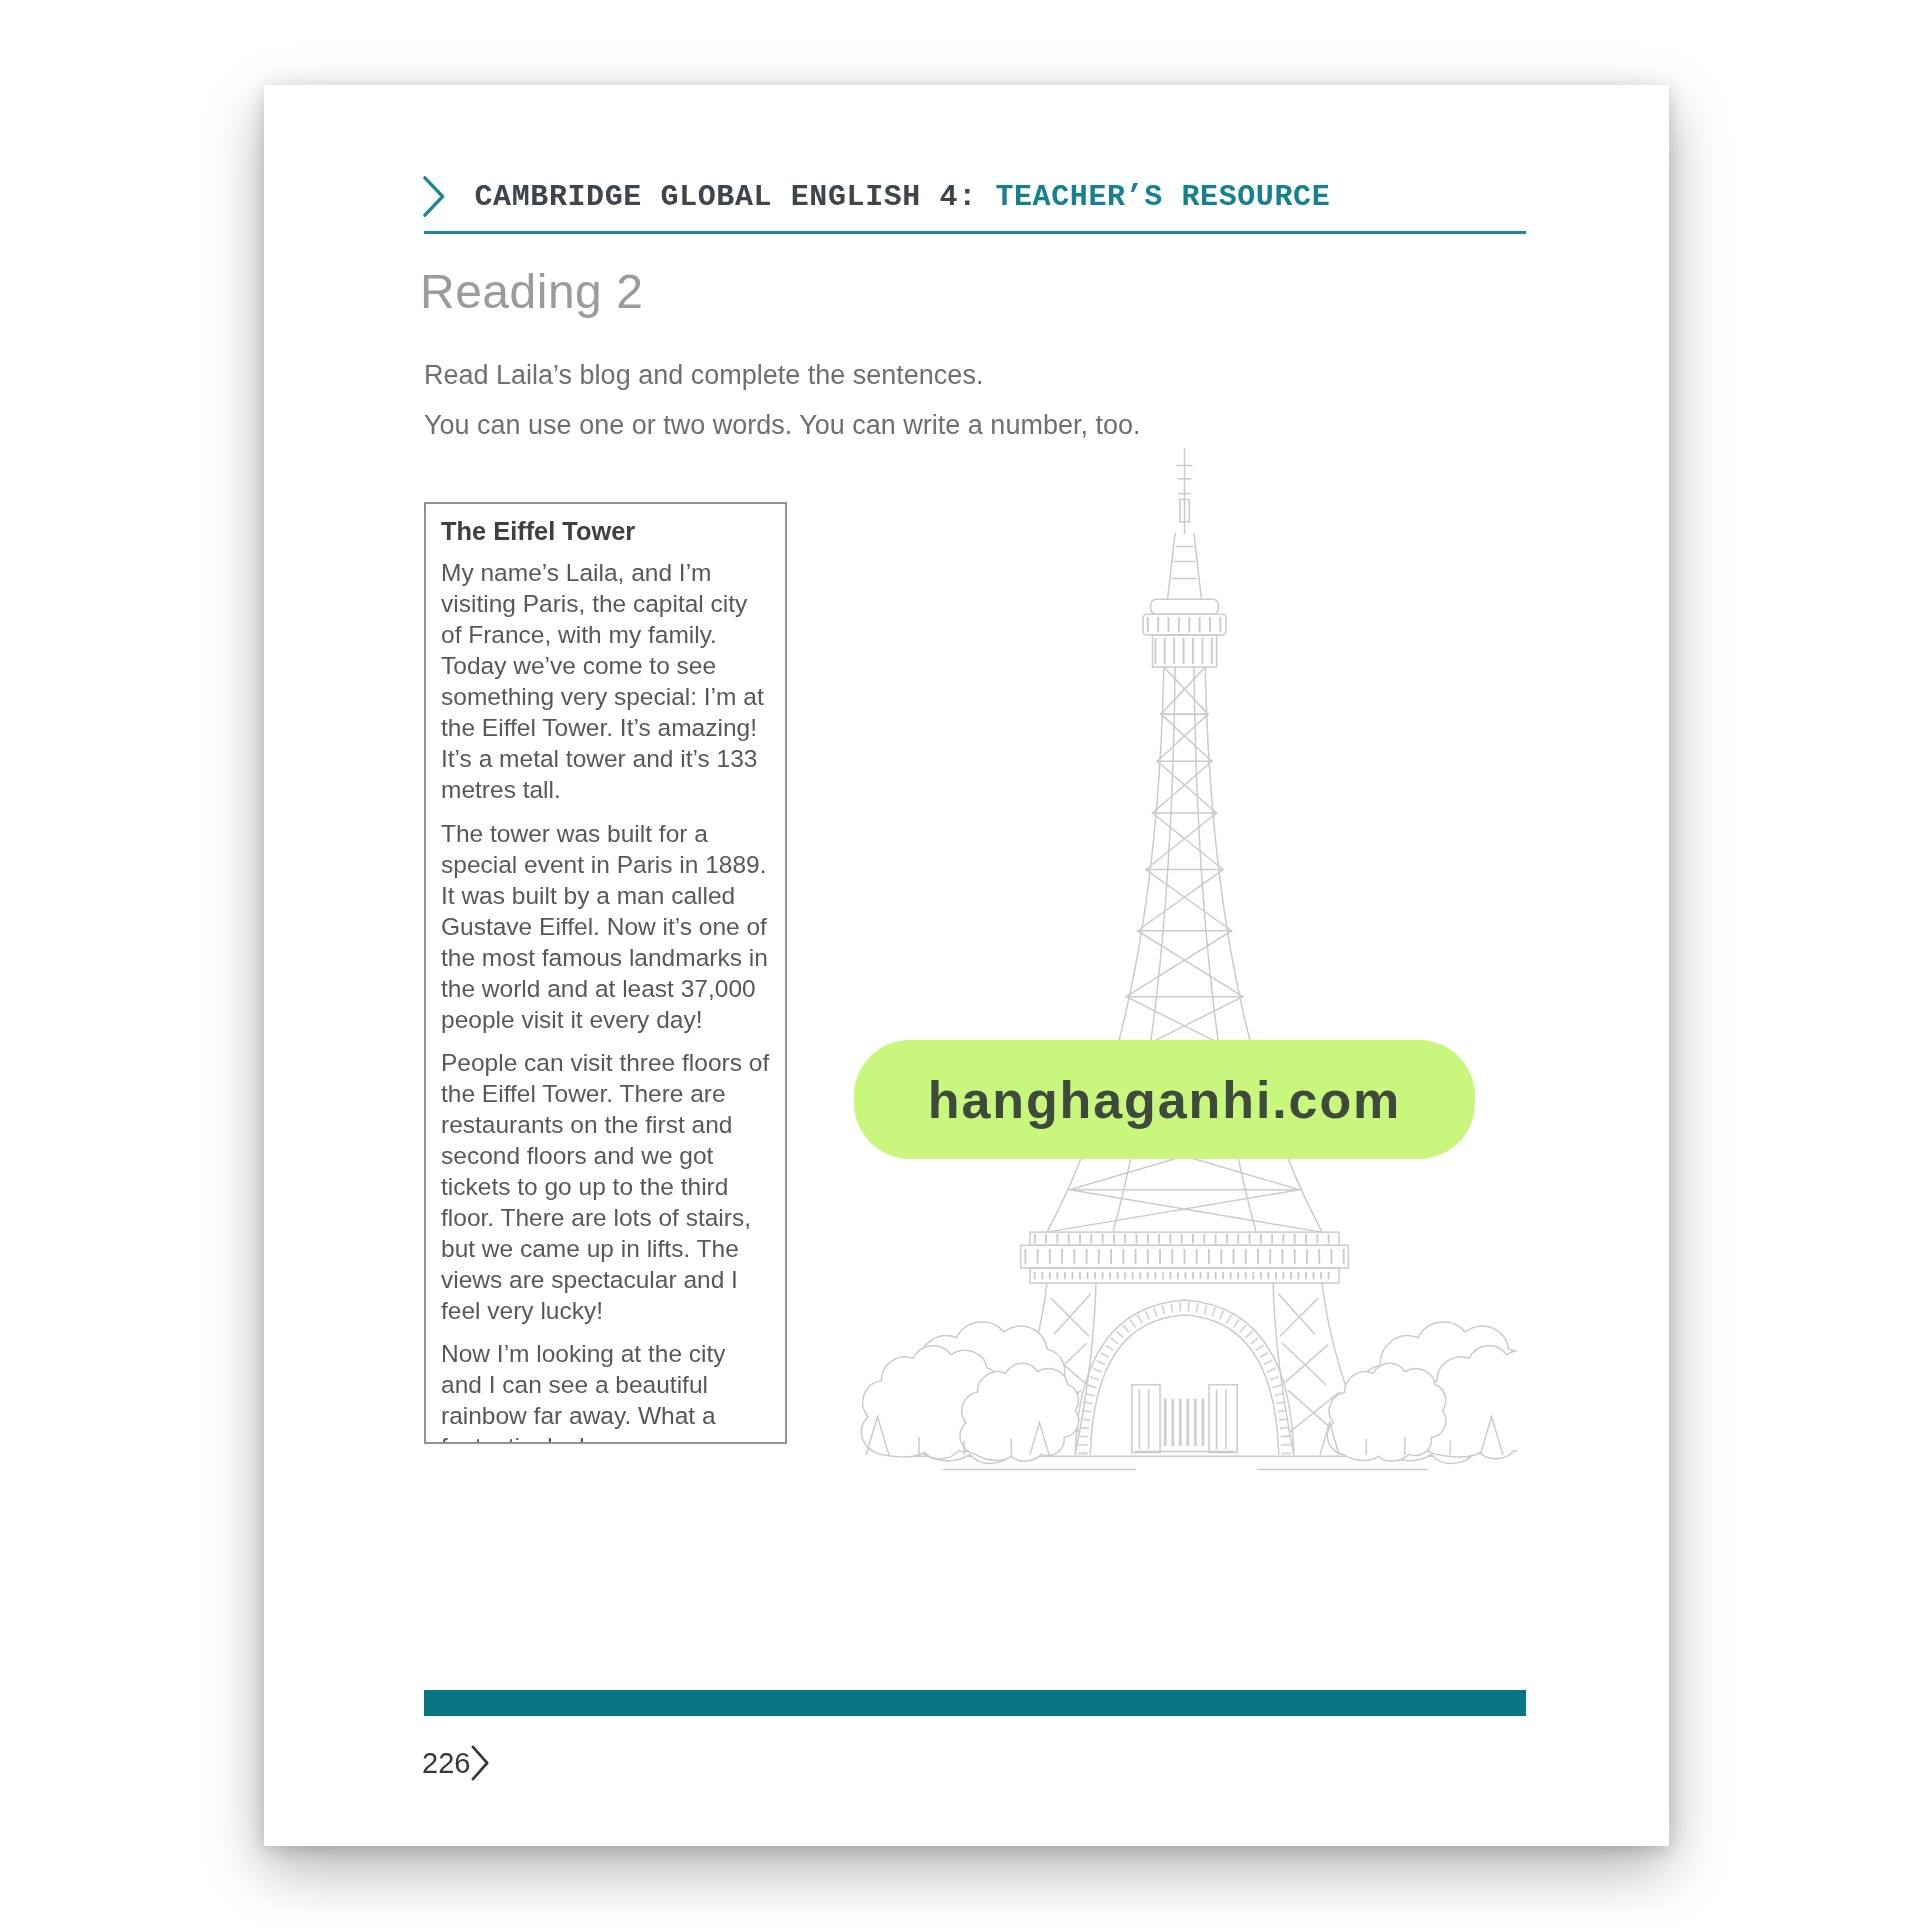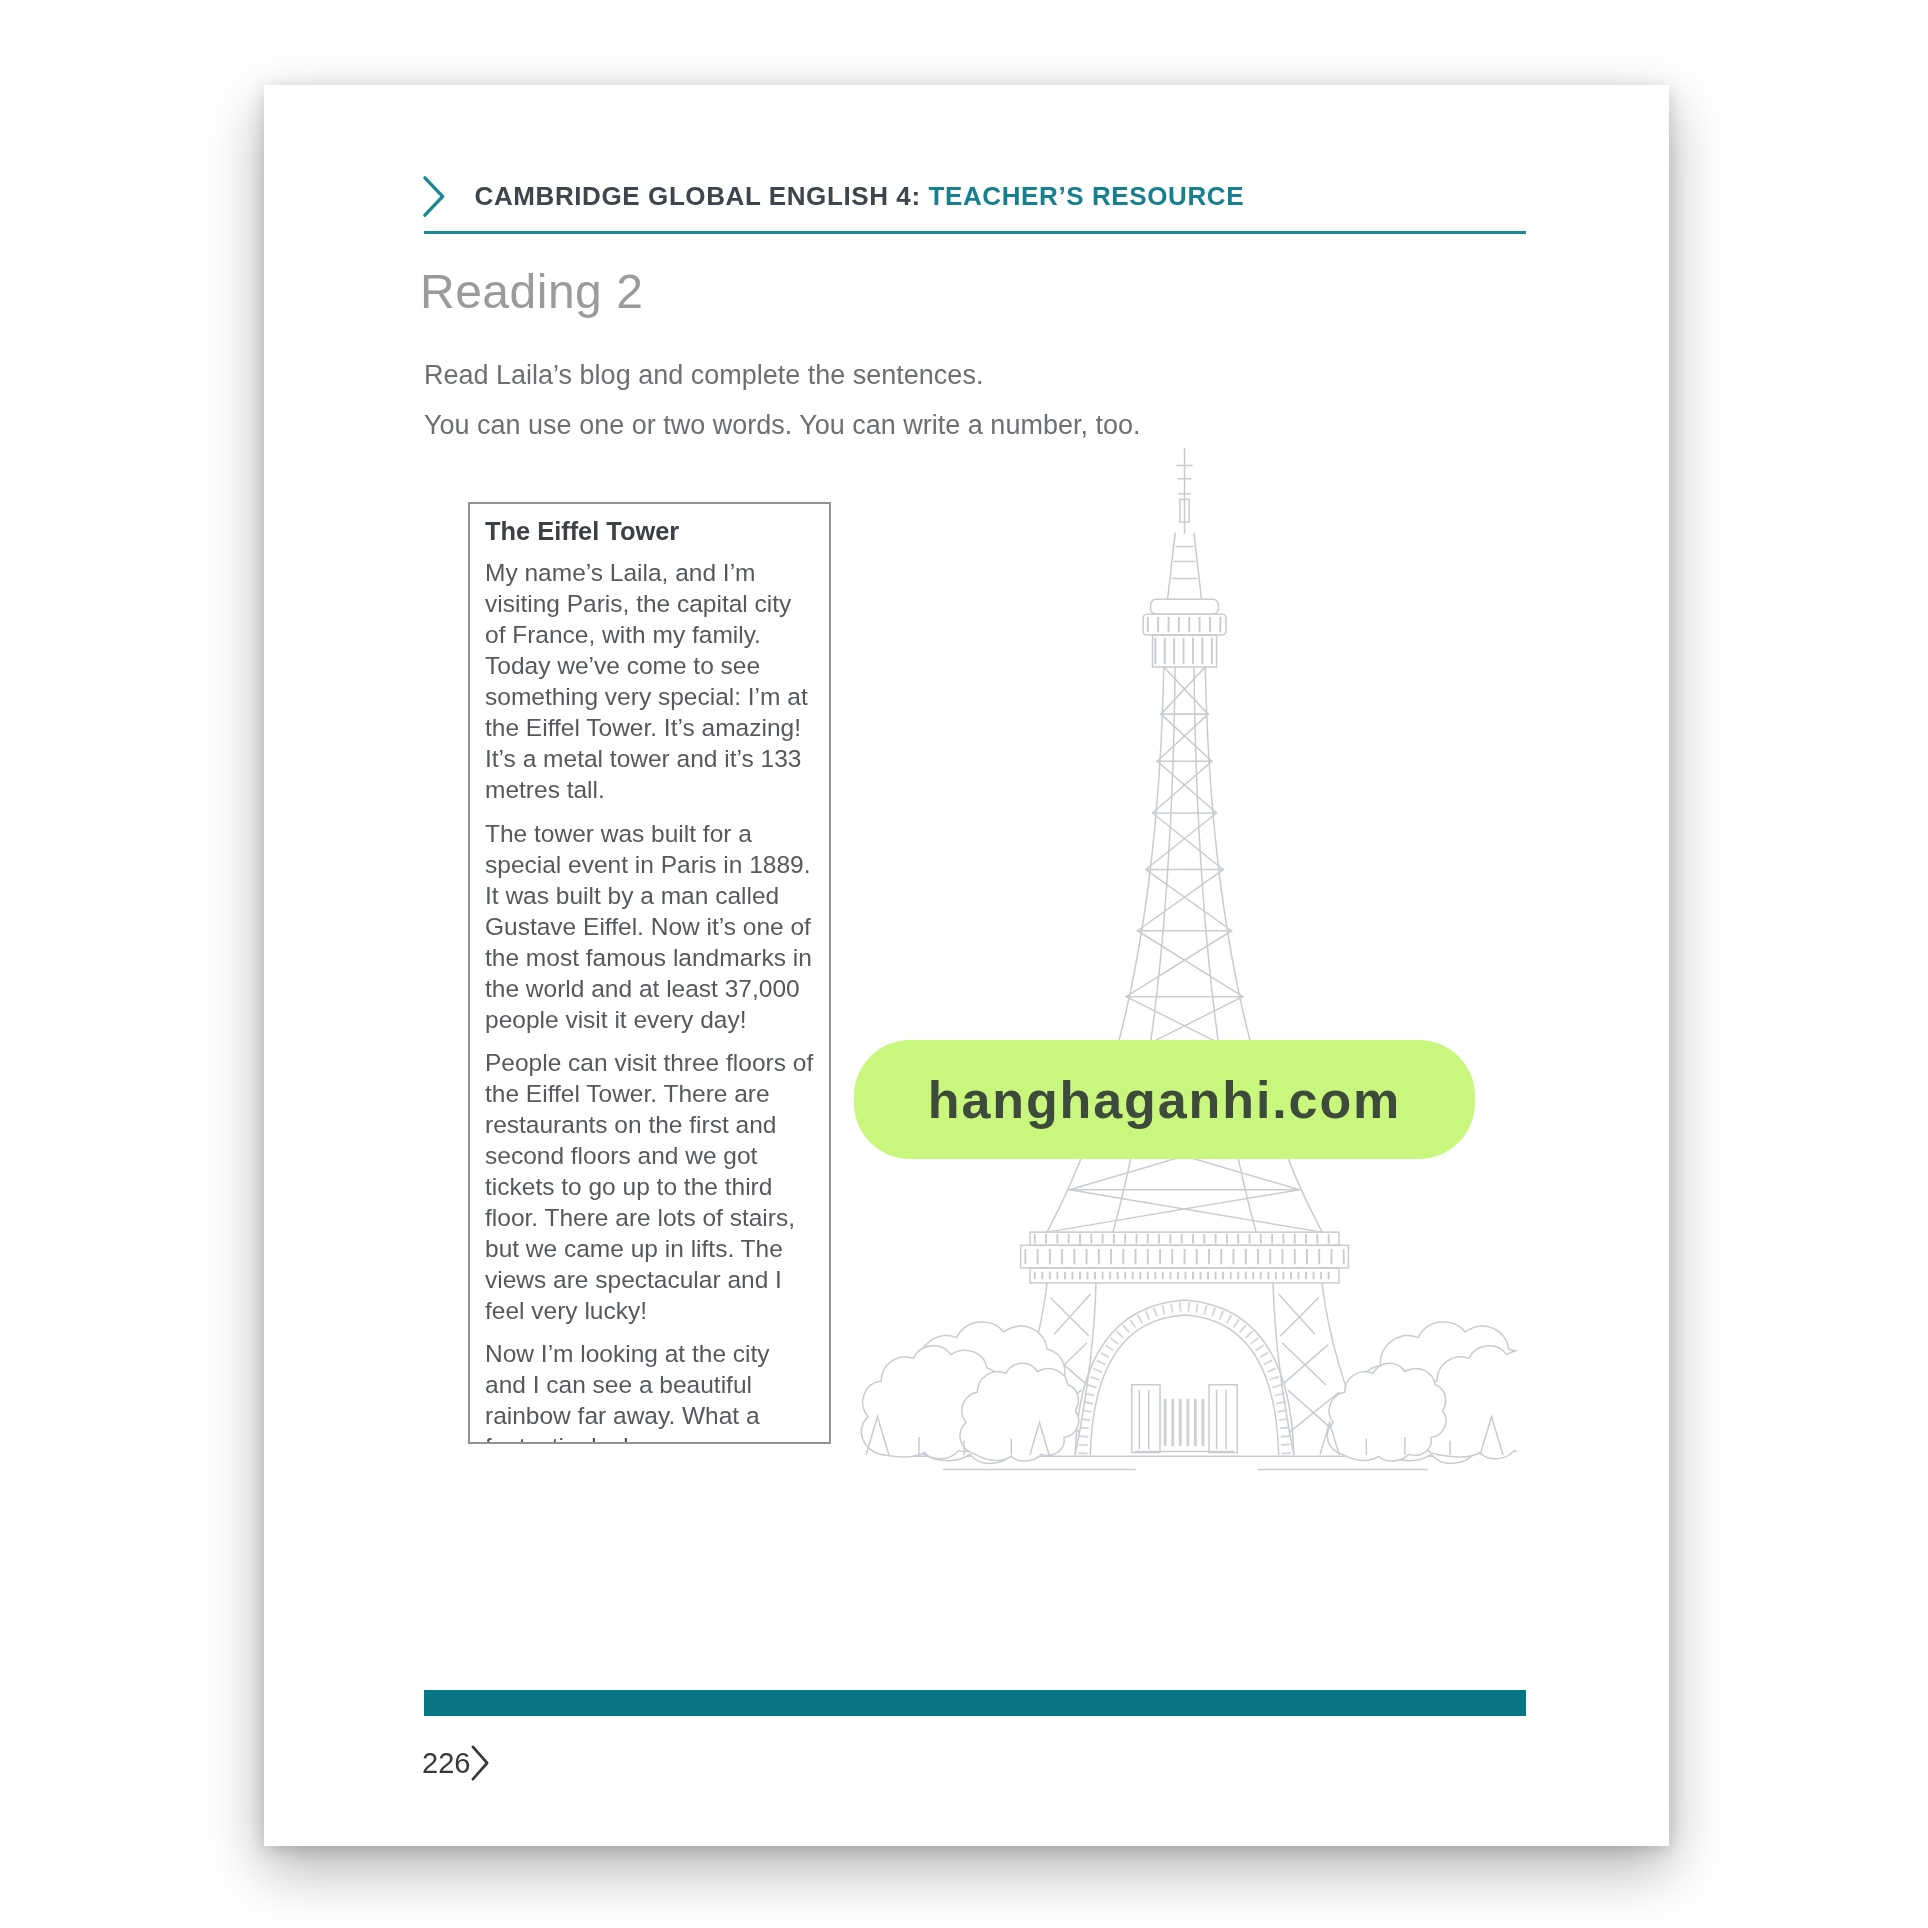--- a/index.html
+++ b/index.html
@@ -3,32 +3,32 @@
 <meta charset="utf-8">
 <style>
   html,body{margin:0;padding:0;background:#ffffff;}
   .stage{position:relative;width:1928px;height:1928px;overflow:hidden;
          font-family:"Liberation Sans", sans-serif;background:#ffffff;}
   .page{position:absolute;left:264px;top:85px;width:1405px;height:1761px;
         background:#ffffff;
         box-shadow:0 22.6px 56px rgba(0,0,0,0.30), 0 3.8px 17px rgba(0,0,0,0.16);}
   
   .header-row{position:absolute;left:158px;top:90px;display:flex;align-items:center;gap:28px;}
-  .header-text{font-size:26px;font-weight:bold;letter-spacing:0.6px;color:#3f454d;white-space:nowrap;}
+  .header-text{font-size:30px;font-weight:bold;letter-spacing:0.6px;color:#3f454d;white-space:nowrap;font-family:Liberation Mono, monospace;}
   .header-text .teal{color:#15808f;}
   .header-rule{position:absolute;left:160px;top:146px;width:1102px;height:2.8px;background:#1d8795;}
   
   .section-title{position:absolute;left:156px;top:179px;font-size:48px;color:#9b9b9b;letter-spacing:0.5px;}
   .instr{position:absolute;left:160px;font-size:27px;color:#6c7074;}
   .instr.i1{top:275px;}
   .instr.i2{top:325px;}
   
   .reading-box{position:absolute;left:160px;top:417px;width:363px;height:942px;
                border:2.8px solid #8e9397;box-sizing:border-box;padding:11.3px 15px 9.4px 15px;
-               overflow:hidden;background:#ffffff;margin-left:44px;}
+               overflow:hidden;background:#ffffff;}
   .reading-box h3{margin:1.9px 0 11.3px 0;font-size:25.4px;color:#3d4145;}
   .reading-box p{margin:0 0 12.2px 0;font-size:24.5px;line-height:31px;color:#55595d;}
   
   .tower{position:absolute;left:589px;top:356px;width:664px;height:1036px;}
   
   .watermark{position:absolute;left:590px;top:955px;width:621px;height:119px;
              background:#c9f77e;border-radius:56px;display:flex;align-items:center;justify-content:center;
              font-size:52px;font-weight:bold;letter-spacing:1.9px;color:#3e4b3c;}
   
   .footer-bar{position:absolute;left:160px;top:1605px;width:1102px;height:26px;background:#077583;}

